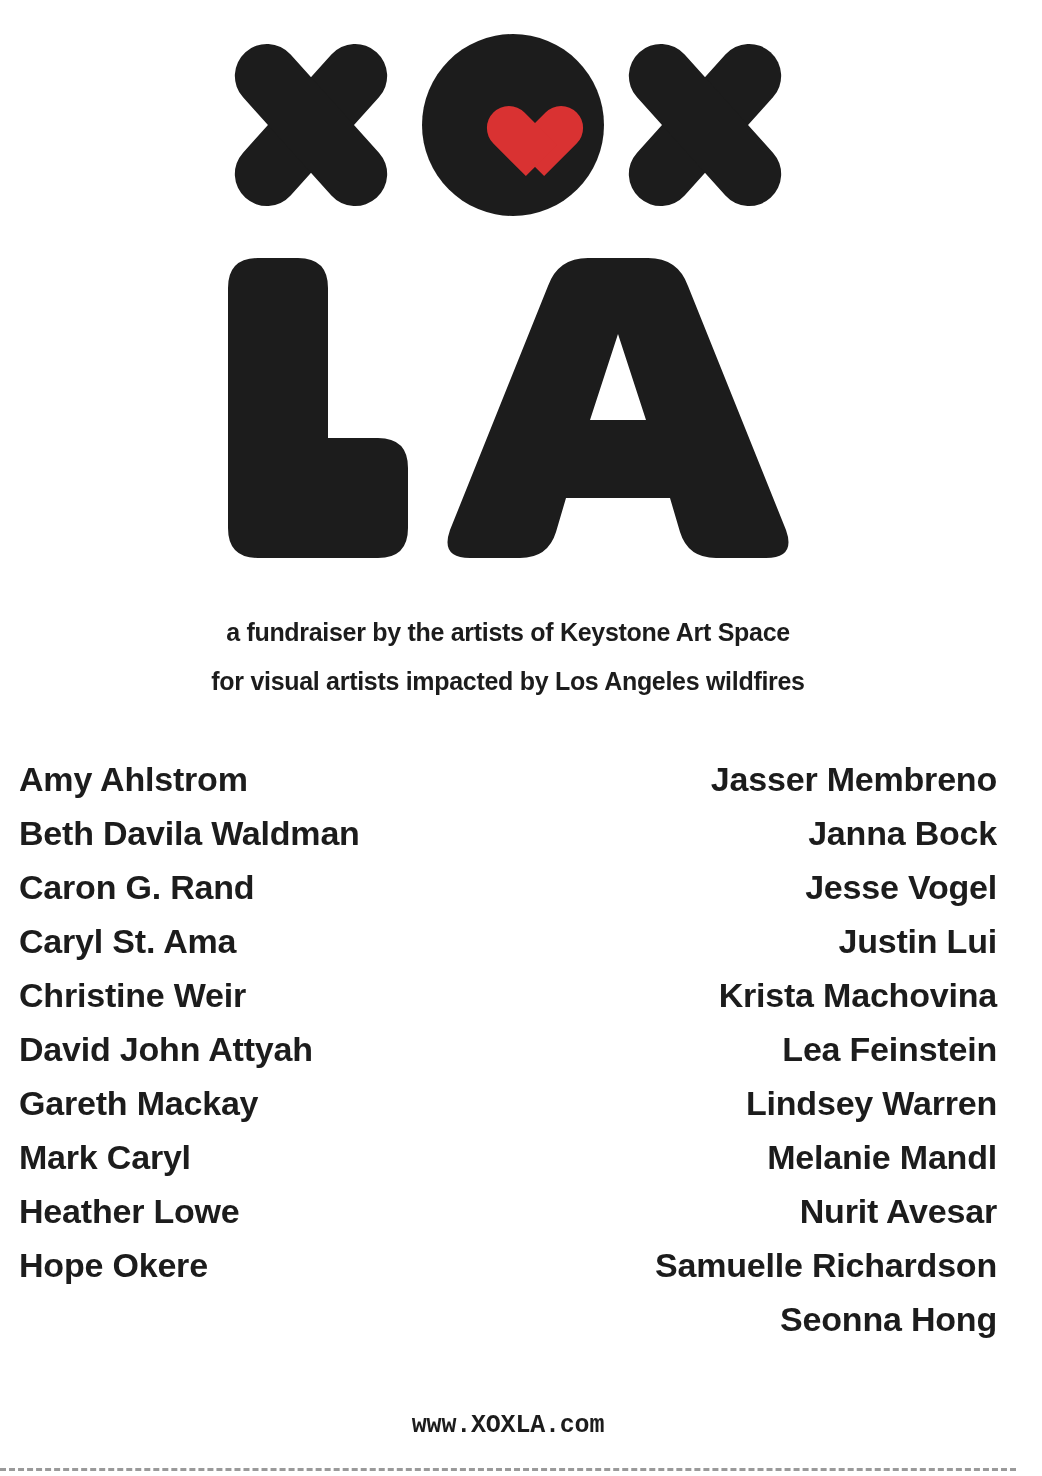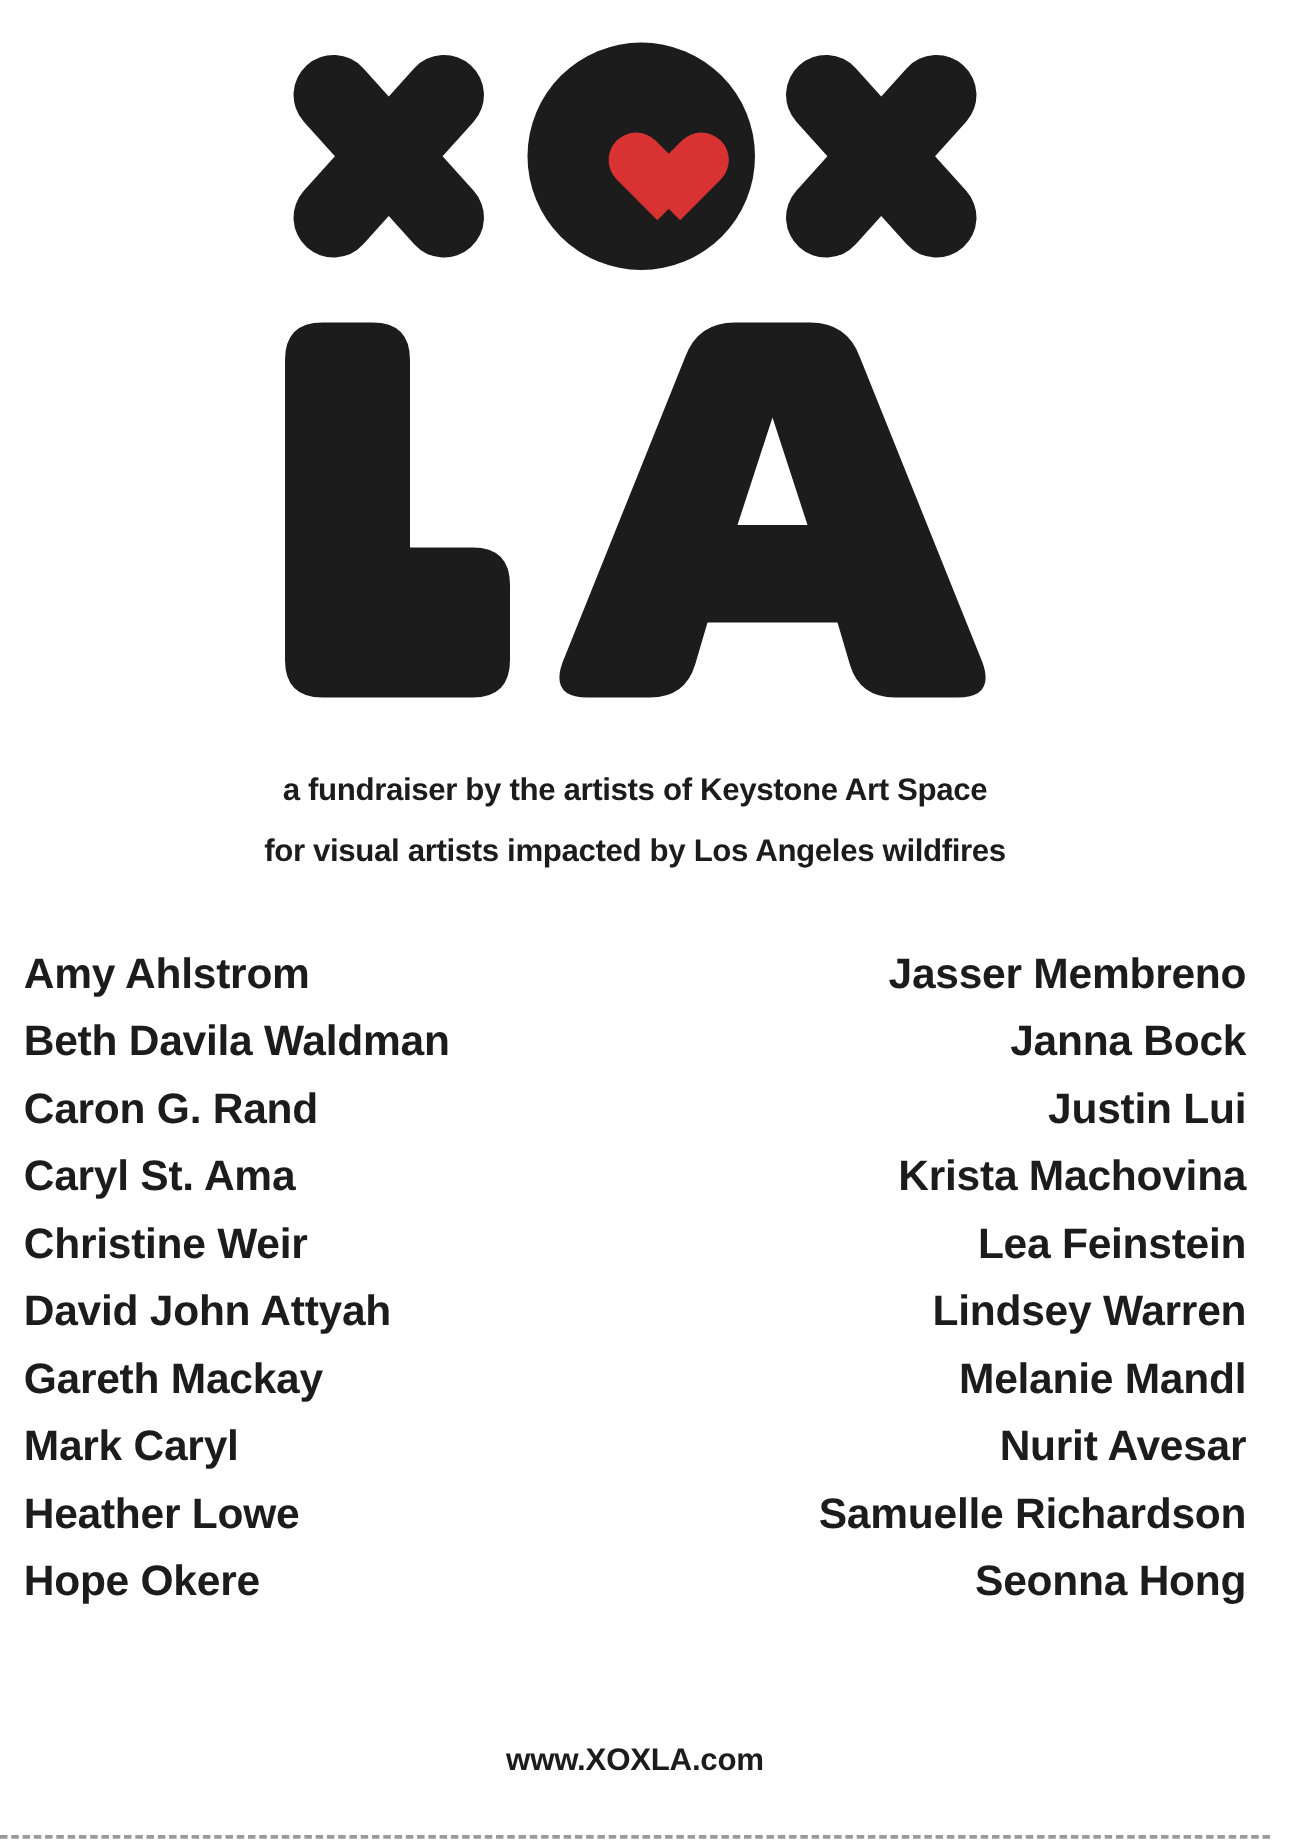--- a/index.html
+++ b/index.html
@@ -137,22 +137,23 @@
     letter-spacing: -0.2px;
     color: #1c1c1c;
     white-space: nowrap;
   }
 
   
   .footer {
     position: absolute;
     left: 0;
     right: 0;
-    bottom: 53px;
+    bottom: 36px;
     text-align: center;
+    font-family: Liberation Mono, monospace;
   }
   .website {
     font-weight: bold;
     font-size: 25px;
     letter-spacing: -0.2px;
     color: #1c1c1c;
   }
   .edge-rule {
     position: absolute;
     left: 0;
@@ -206,20 +207,21 @@
       <div class="artist-name">Christine Weir</div>
       <div class="artist-name">David John Attyah</div>
       <div class="artist-name">Gareth Mackay</div>
       <div class="artist-name">Mark Caryl</div>
       <div class="artist-name">Heather Lowe</div>
       <div class="artist-name">Hope Okere</div>
     </div>
     <div class="col col-right">
       <div class="artist-name">Jasser Membreno</div>
       <div class="artist-name">Janna Bock</div>
+      <div class="artist-name">Jesse Vogel</div>
       <div class="artist-name">Justin Lui</div>
       <div class="artist-name">Krista Machovina</div>
       <div class="artist-name">Lea Feinstein</div>
       <div class="artist-name">Lindsey Warren</div>
       <div class="artist-name">Melanie Mandl</div>
       <div class="artist-name">Nurit Avesar</div>
       <div class="artist-name">Samuelle Richardson</div>
       <div class="artist-name">Seonna Hong</div>
     </div>
   </div>

